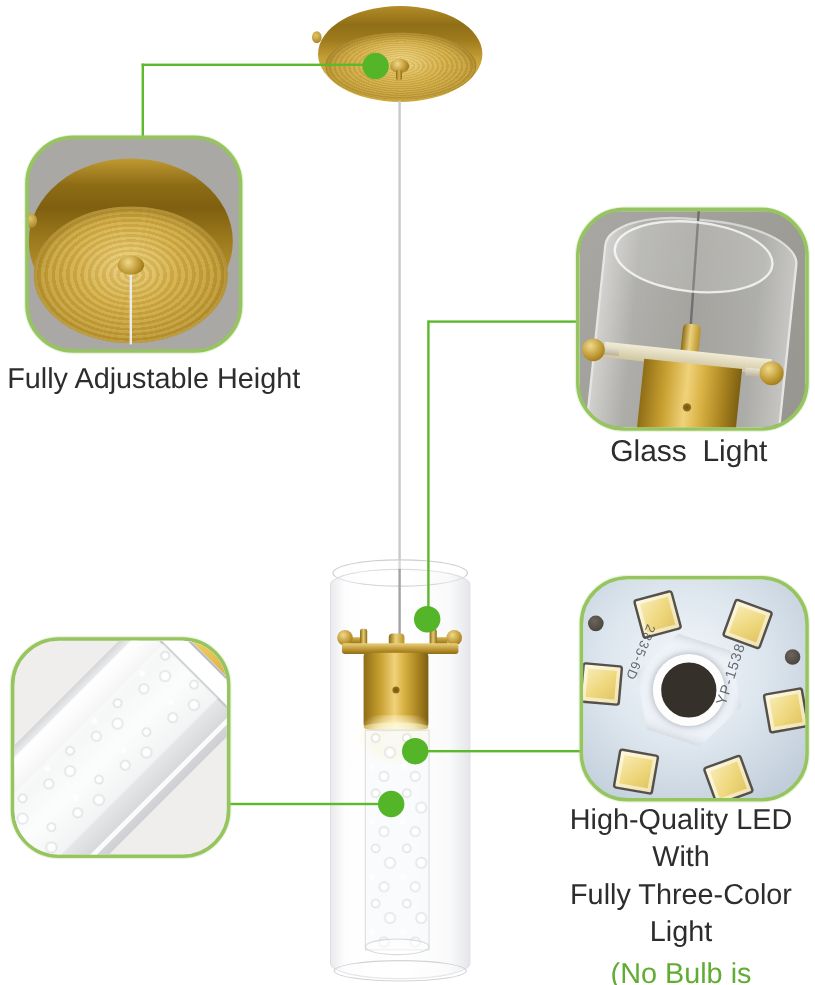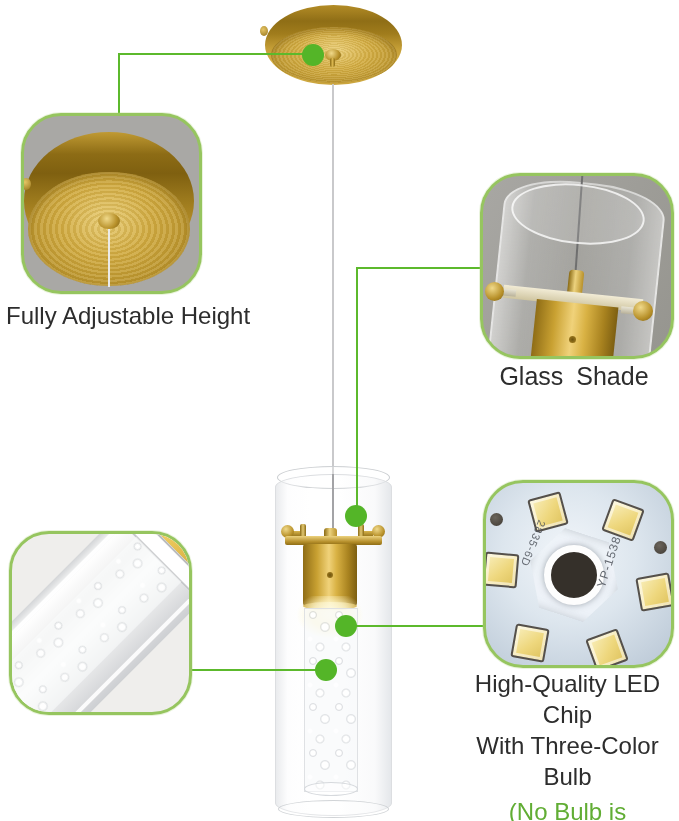--- a/index.html
+++ b/index.html
@@ -241,21 +241,21 @@
     <div class="abs cob-open"></div>
     <div class="abs cob-nub"></div>
     <div class="abs cob-plate"></div>
     <div class="abs cob-gold"></div>
     <div class="abs cob-goldscrew"></div>
     <div class="abs cob-stem-l"></div>
     <div class="abs cob-ball-l"></div>
     <div class="abs cob-stem-r"></div>
     <div class="abs cob-ball-r"></div>
   </div>
-  <div class="lbl" style="left:480px;top:362px;width:188px;text-align:center;font-size:25px;word-spacing:6px;">Glass Shade</div>
+  <div class="lbl" style="left:480px;top:362px;width:188px;text-align:center;font-size:25px;word-spacing:6px;">Glass Light</div>
 
   <div class="callout co-c">
     <div class="abs coc-cyl">
       <div class="coc-edge-l"></div>
       <div class="coc-edge-r"></div>
       <div class="coc-gold"></div>
       <div class="coc-rim"></div>
       <div class="coc-col bubbles"></div>
     </div>
   </div>
@@ -268,18 +268,18 @@
     <div class="chip chip5"></div>
     <div class="chip chip6"></div>
     <div class="board-hole bhole1"></div>
     <div class="board-hole bhole2"></div>
     <div class="abs hexagon"></div>
     <div class="abs hex-hole"></div>
     <div class="marking mark1">YP-1538</div>
     <div class="marking mark2">2835-6D</div>
   </div>
   <div class="abs" style="left:456px;top:668px;width:223px;text-align:center;font-size:24px;line-height:31px;">
-    <div>High-Quality LED Chip</div>
-    <div>With Three-Color Bulb</div>
+    <div>High-Quality LED With</div>
+    <div>Fully Three-Color Light</div>
     <div style="color:#61ad34;margin-top:4px;">(No Bulb is Required)</div>
   </div>
 
 </div>
 
 </body></html>

